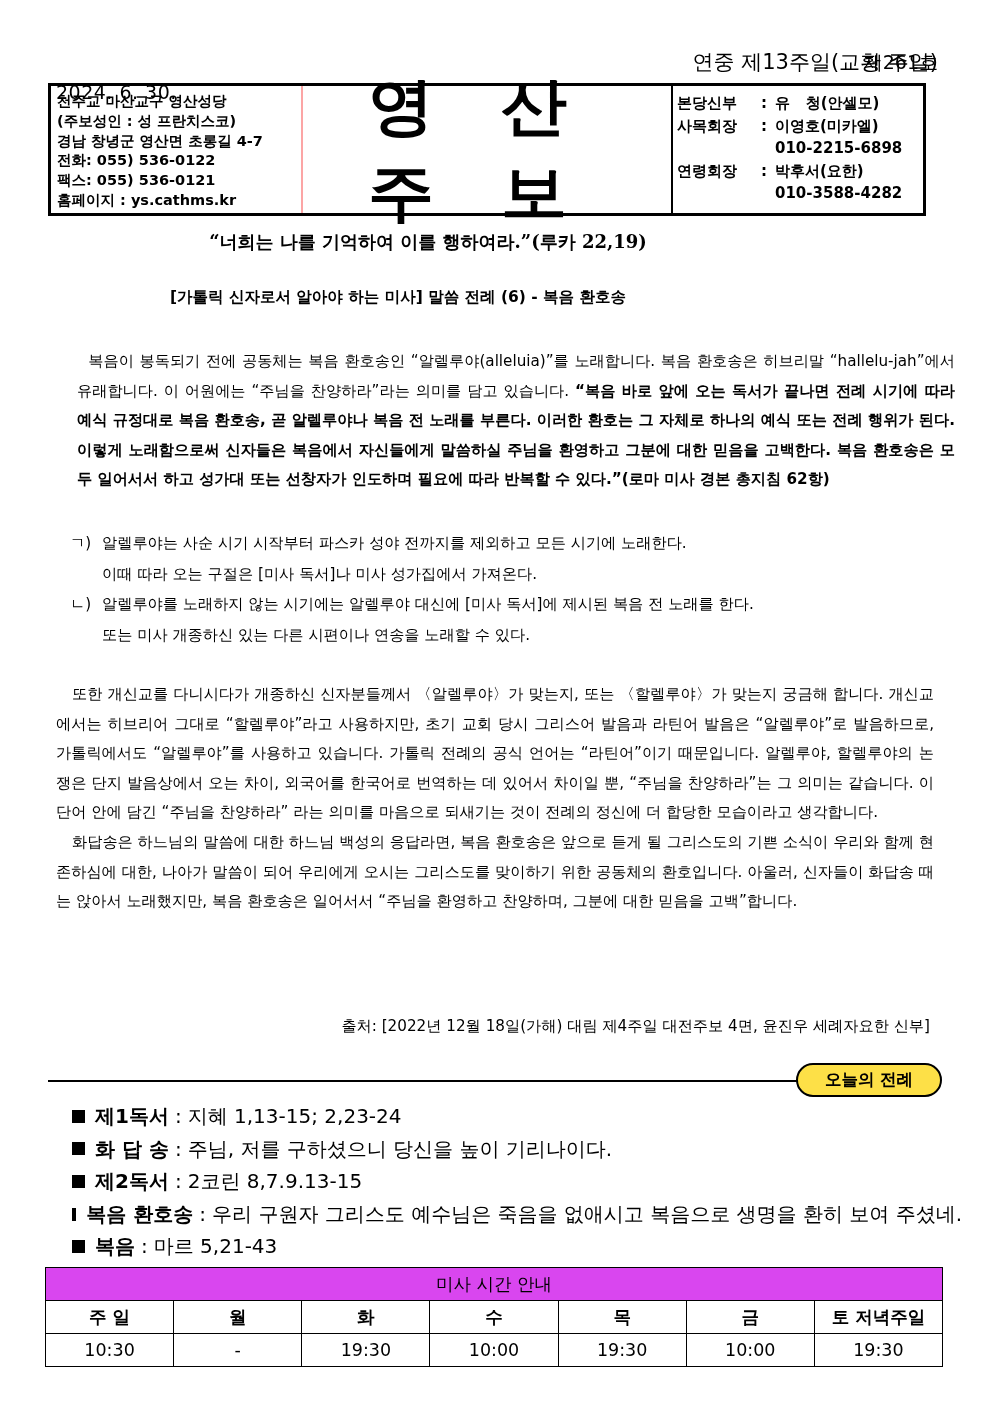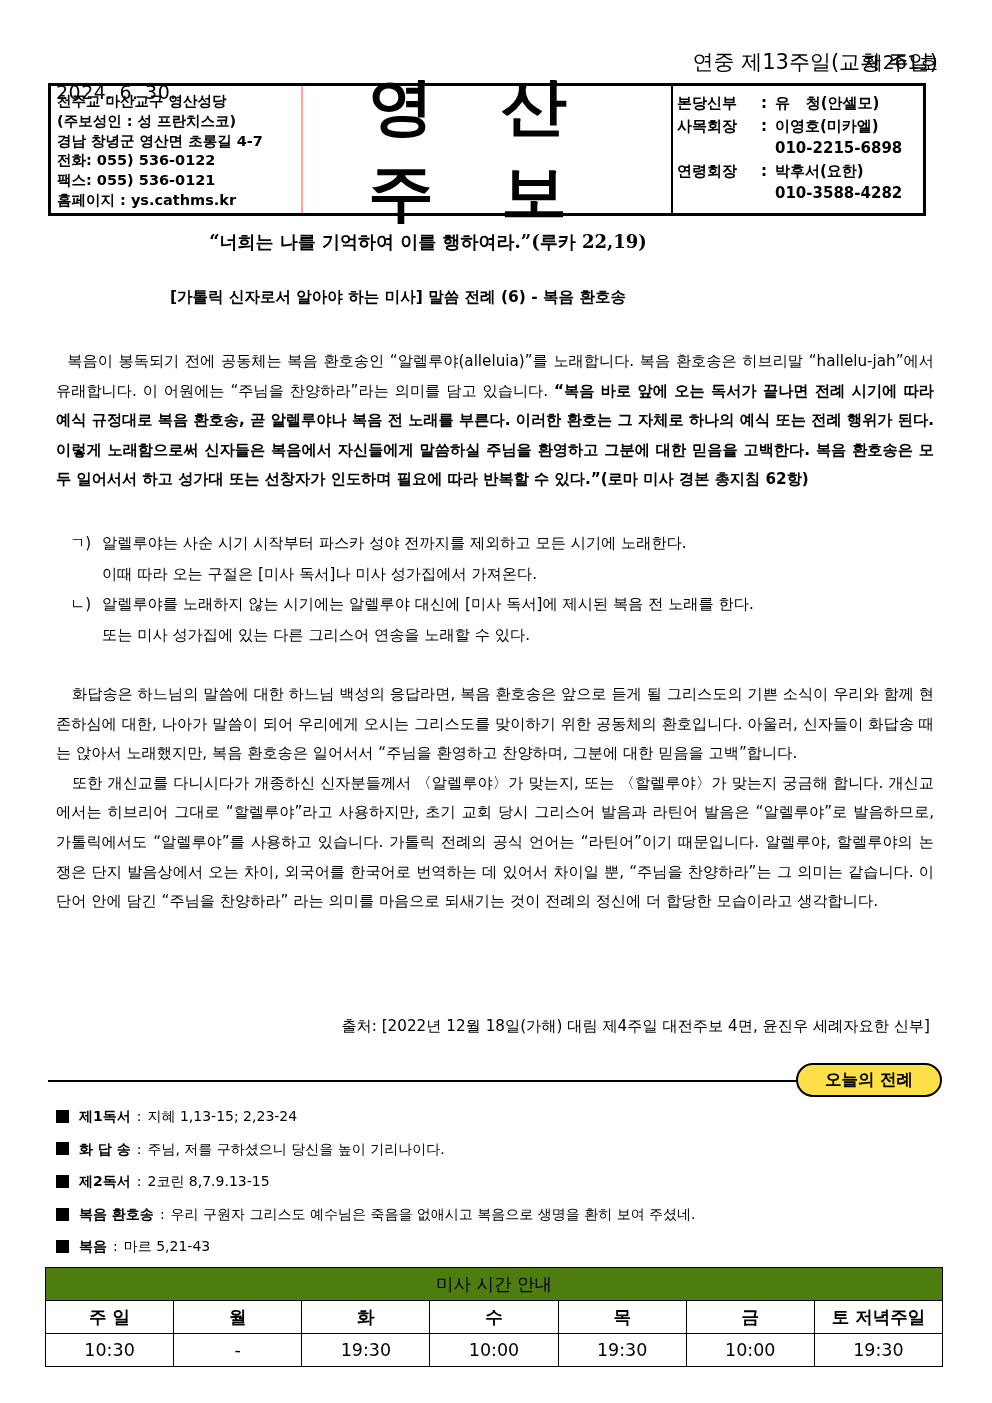--- a/index.html
+++ b/index.html
@@ -18,42 +18,42 @@
   .masthead .right { width: 250px; padding: 6px 0 0 4px; font-size: 15px; line-height: 22.5px; font-weight: bold; white-space: nowrap; }
   .masthead .right .row { display: flex; }
   .masthead .right .lbl { width: 84px; }
   .masthead .right .sep { width: 14px; }
   .masthead .right .indent { padding-left: 98px; }
 
   .verse { position: absolute; left: 0; width: 856px; top: 230px; text-align: center; font-family: "DejaVu Serif", "Liberation Serif", serif; font-size: 18px; font-weight: bold; }
   .heading { position: absolute; left: 0; width: 796px; top: 287px; text-align: center; font-size: 15.5px; font-weight: bold; }
 
   .body { position: absolute; left: 56px; width: 878px; font-size: 15.2px; line-height: 29.6px; text-align: justify; }
-  .p1 { top: 347px; }
+  .p1 { top: 347px; margin-left: 21px; }
   .p1 .bold { font-weight: bold; }
   .list { position: absolute; left: 70px; top: 528px; width: 860px; font-size: 15.2px; line-height: 30.5px; }
   .list .item { display: flex; }
   .list .marker { width: 32px; }
   .list .cont { padding-left: 32px; }
   .p2 { top: 680px; }
   .p2 .para { text-indent: 16px; }
   .source { position: absolute; right: 62px; top: 1016px; font-size: 15.2px; }
 
   .divider { position: absolute; left: 48px; top: 1080px; width: 750px; height: 0; border-top: 2px solid #000; }
   .pill { position: absolute; left: 796px; top: 1063px; width: 146px; height: 34px; border: 2px solid #000; border-radius: 17px; display: flex; align-items: center; justify-content: center; font-size: 16.5px; font-weight: bold; background: #fde047; }
 
-  .readings { position: absolute; left: 56px; top: 1100px; width: 890px; font-size: 14px; line-height: 32.6px; }
+  .readings { position: absolute; left: 72px; top: 1100px; width: 890px; font-size: 20px; line-height: 32.6px; }
   .readings .r { display: flex; align-items: center; white-space: nowrap; }
   .readings .sq { width: 13px; height: 13px; background: #000; margin-right: 10px; display: inline-block; }
   .readings .lbl { font-weight: bold; }
   .readings .val { margin-left: 6px; }
 
   .mass { position: absolute; left: 45px; top: 1267px; width: 898px; border-collapse: collapse; table-layout: fixed; font-size: 17.5px; }
   .mass td, .mass th { border: 1.5px solid #000; text-align: center; height: 33px; font-weight: normal; }
-  .mass .cap { background: #4d7c0f; height: 33px; }
+  .mass .cap { background: #d946ef; height: 33px; }
   .mass .hdr td { font-weight: bold; }
 </style>
 </head>
 <body>
 
 <div class="topbar">
   <span class="date">2024. 6. 30.</span>
   <span class="week">연중 제13주일(교황 주일)</span>
   <span class="issue">제261호</span>
 </div>
@@ -101,26 +101,26 @@
 <div class="list">
   <div class="item">
     <span class="marker">ㄱ)</span>
     <span>알렐루야는 사순 시기 시작부터 파스카 성야 전까지를 제외하고 모든 시기에 노래한다.</span>
   </div>
   <div class="cont">이때 따라 오는 구절은 [미사 독서]나 미사 성가집에서 가져온다.</div>
   <div class="item">
     <span class="marker">ㄴ)</span>
     <span>알렐루야를 노래하지 않는 시기에는 알렐루야 대신에 [미사 독서]에 제시된 복음 전 노래를 한다.</span>
   </div>
-  <div class="cont">또는 미사 성가집에 있는 다른 그리스어 연송을 노래할 수 있다.</div>
+  <div class="cont">또는 미사 개종하신 있는 다른 시편이나 연송을 노래할 수 있다.</div>
 </div>
 
 <div class="body p2">
+  <p class="para">또한 개신교를 다니시다가 개종하신 신자분들께서 〈알렐루야〉가 맞는지, 또는 〈할렐루야〉가 맞는지 궁금해 합니다. 개신교에서는 히브리어 그대로 “할렐루야”라고 사용하지만, 초기 교회 당시 그리스어 발음과 라틴어 발음은 “알렐루야”로 발음하므로, 가톨릭에서도 “알렐루야”를 사용하고 있습니다. 가톨릭 전례의 공식 언어는 “라틴어”이기 때문입니다. 알렐루야, 할렐루야의 논쟁은 단지 발음상에서 오는 차이, 외국어를 한국어로 번역하는 데 있어서 차이일 뿐, “주님을 찬양하라”는 그 의미는 같습니다. 이 단어 안에 담긴 “주님을 찬양하라” 라는 의미를 마음으로 되새기는 것이 전례의 정신에 더 합당한 모습이라고 생각합니다.</p>
   <p class="para">화답송은 하느님의 말씀에 대한 하느님 백성의 응답라면, 복음 환호송은 앞으로 듣게 될 그리스도의 기쁜 소식이 우리와 함께 현존하심에 대한, 나아가 말씀이 되어 우리에게 오시는 그리스도를 맞이하기 위한 공동체의 환호입니다. 아울러, 신자들이 화답송 때는 앉아서 노래했지만, 복음 환호송은 일어서서 “주님을 환영하고 찬양하며, 그분에 대한 믿음을 고백”합니다.</p>
-  <p class="para">또한 개신교를 다니시다가 개종하신 신자분들께서 〈알렐루야〉가 맞는지, 또는 〈할렐루야〉가 맞는지 궁금해 합니다. 개신교에서는 히브리어 그대로 “할렐루야”라고 사용하지만, 초기 교회 당시 그리스어 발음과 라틴어 발음은 “알렐루야”로 발음하므로, 가톨릭에서도 “알렐루야”를 사용하고 있습니다. 가톨릭 전례의 공식 언어는 “라틴어”이기 때문입니다. 알렐루야, 할렐루야의 논쟁은 단지 발음상에서 오는 차이, 외국어를 한국어로 번역하는 데 있어서 차이일 뿐, “주님을 찬양하라”는 그 의미는 같습니다. 이 단어 안에 담긴 “주님을 찬양하라” 라는 의미를 마음으로 되새기는 것이 전례의 정신에 더 합당한 모습이라고 생각합니다.</p>
 </div>
 
 <div class="source">출처: [2022년 12월 18일(가해) 대림 제4주일 대전주보 4면, 윤진우 세례자요한 신부]</div>
 
 <div class="divider"></div>
 <div class="pill">오늘의 전례</div>
 
 <div class="readings">
   <div class="r">
     <span class="sq"></span>

